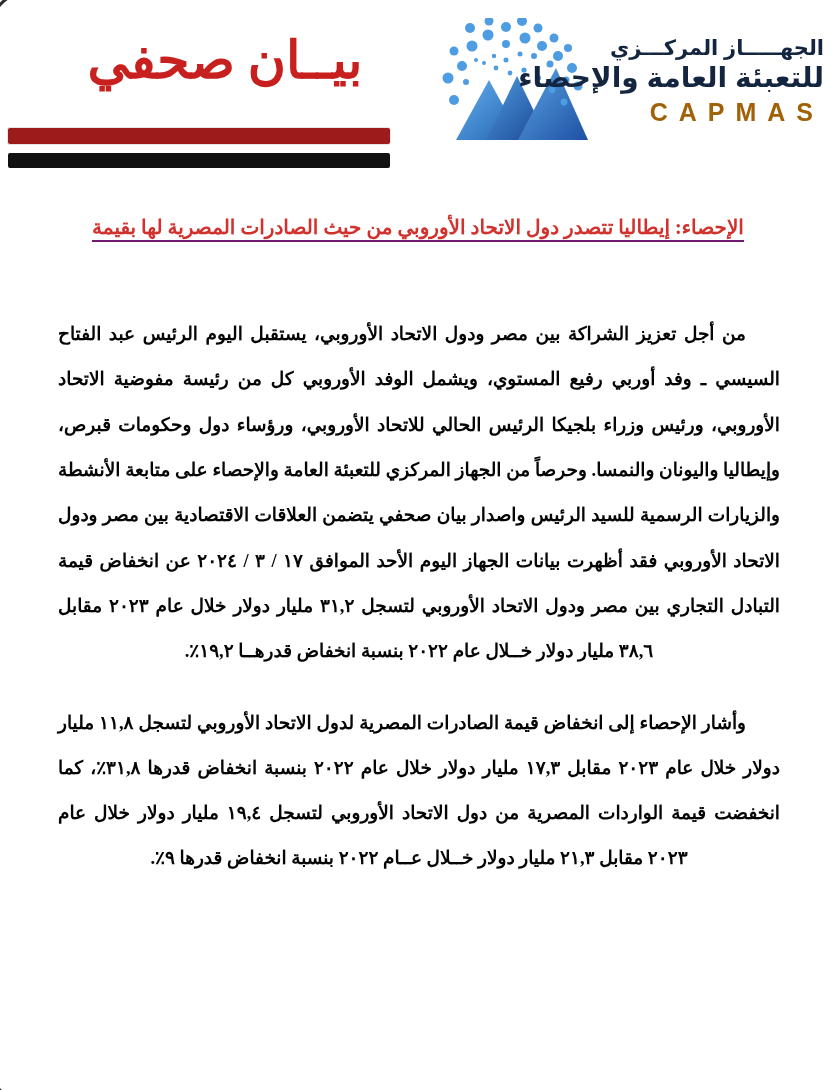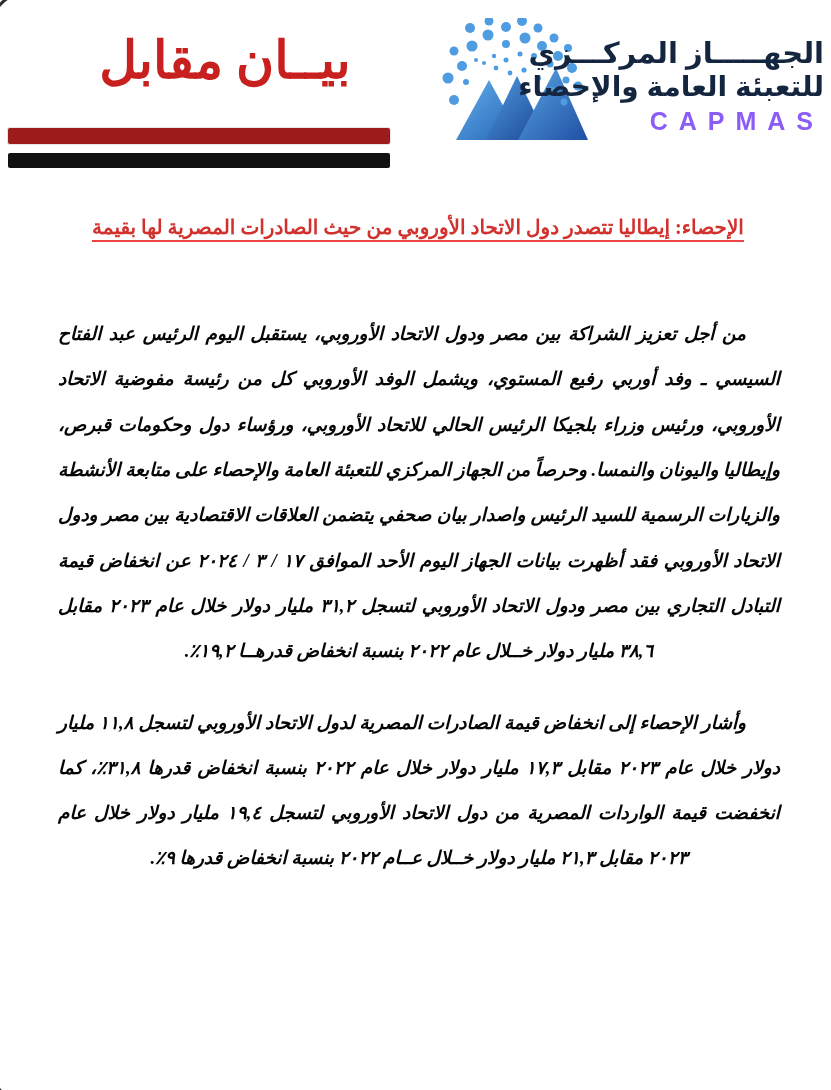--- a/index.html
+++ b/index.html
@@ -132,28 +132,28 @@
     top: 18px;
     left: 160px;
     width: 232px;
     text-align: right;
     direction: rtl;
   }
   .logo-line1, .logo-line2 {
     color: #14263f;
     font-family: "Liberation Sans", "DejaVu Sans", sans-serif;
     font-weight: bold;
-    font-size: 29px;
+    font-size: 21px;
     line-height: 1.18;
     white-space: nowrap;
   }
   .logo-line2 { font-size: 28px; }
   .logo-capmas {
     margin-top: 4px;
-    color: #8b5cf6;
+    color: #a16207;
     font-family: "Liberation Sans", "DejaVu Sans", sans-serif;
     font-weight: bold;
     font-size: 25px;
     letter-spacing: 11px;
     direction: ltr;
   }
 
   
   .headline {
     position: absolute;
@@ -162,21 +162,21 @@
     width: 724px;
     text-align: center;
     color: #d1322e;
     font-family: "Liberation Serif", "DejaVu Serif", serif;
     font-weight: bold;
     font-size: 20px;
     line-height: 1.95;
     direction: rtl;
   }
   .headline span {
-    border-bottom: 2px solid #ef4444;
+    border-bottom: 2px solid #701a75;
     padding-bottom: 2px;
   }
 
   
   .body-copy {
     position: absolute;
     top: 312px;
     left: 58px;
     width: 722px;
     direction: rtl;
@@ -184,21 +184,20 @@
     text-align-last: justify;
     color: #050505;
     font-family: "Liberation Serif", "DejaVu Serif", serif;
     font-weight: bold;
     font-size: 18.5px;
     line-height: 2.45;
   }
   .body-copy p {
     margin: 0 0 26px 0;
     text-indent: 34px;
-    font-style: italic;
   }
   .body-copy p:last-child {
     margin-bottom: 0;
   }
   .body-copy p.tail {
     text-align-last: center;
   }
 </style>
 </head>
 <body>
@@ -206,21 +205,21 @@
 <div class="page">
 
   <div class="scan-frame"></div>
   <div class="scan-mask-right"></div>
   <div class="scan-mask-bottom"></div>
   <div class="scan-mask-side-l"></div>
   <div class="scan-mask-side-r"></div>
 
   <div class="header">
 
-    <div class="press-title">بيــان مقابل</div>
+    <div class="press-title">بيــان صحفي</div>
 
     <div class="flag-bars">
       <div class="bar-red"></div>
       <div class="bar-black"></div>
     </div>
 
     <div class="logo">
 
       <div class="logo-mark">
         <svg viewBox="0 0 160 125" width="160" height="125" aria-hidden="true">

